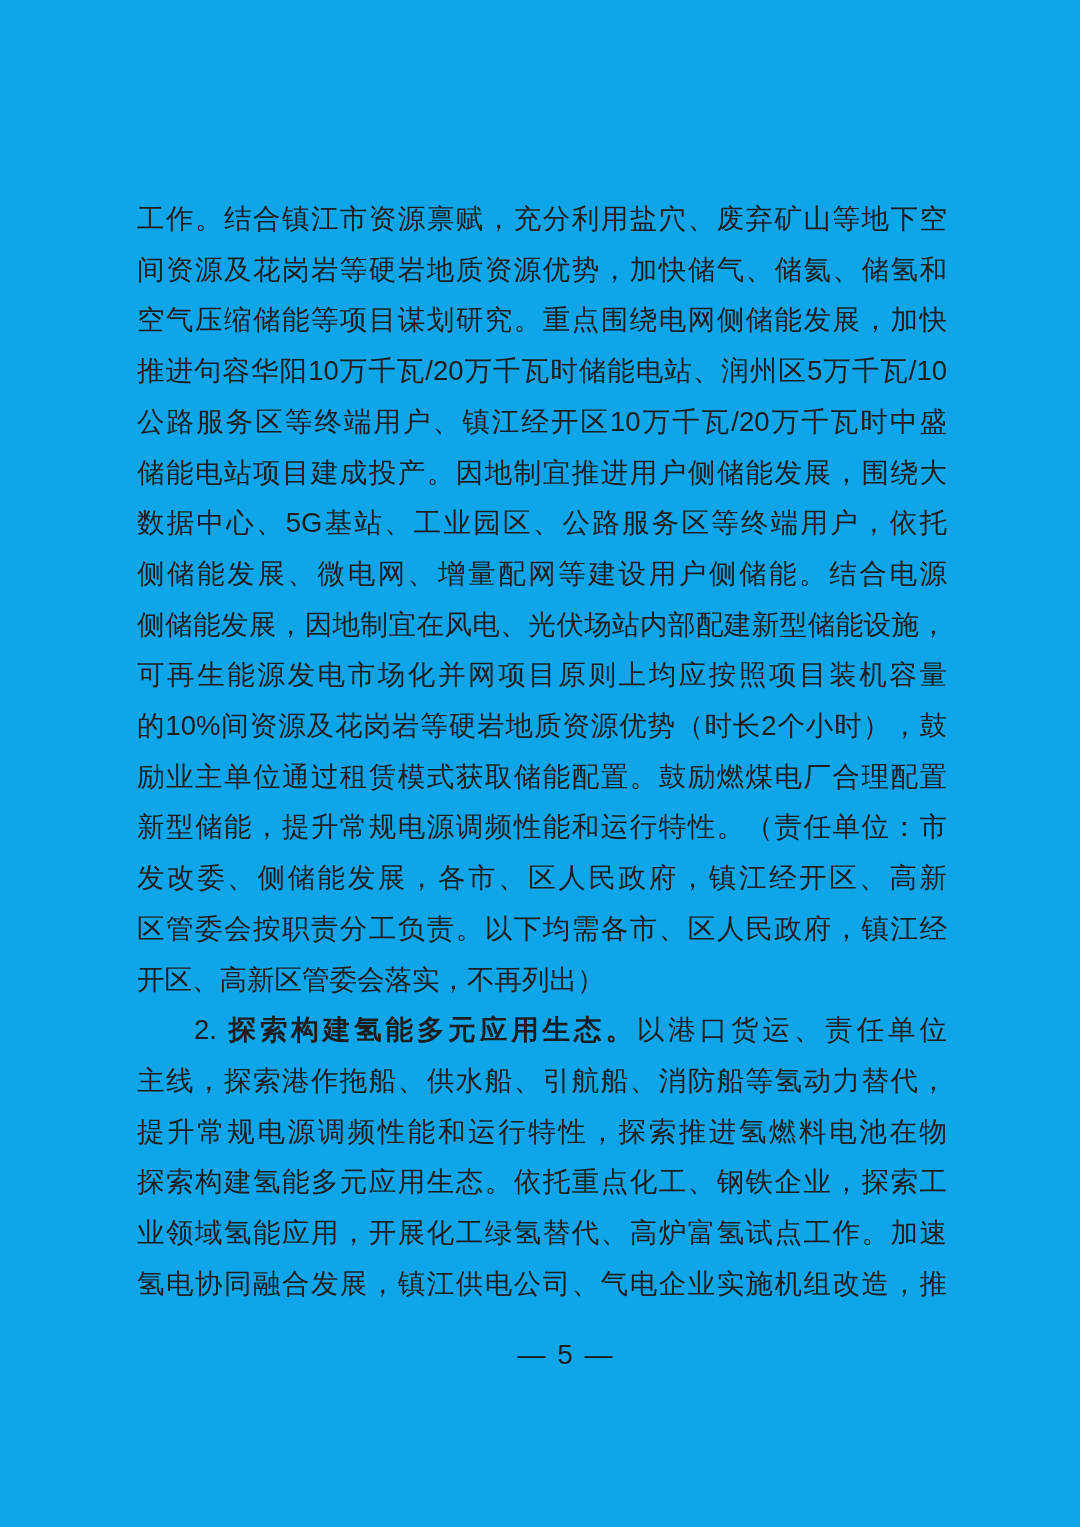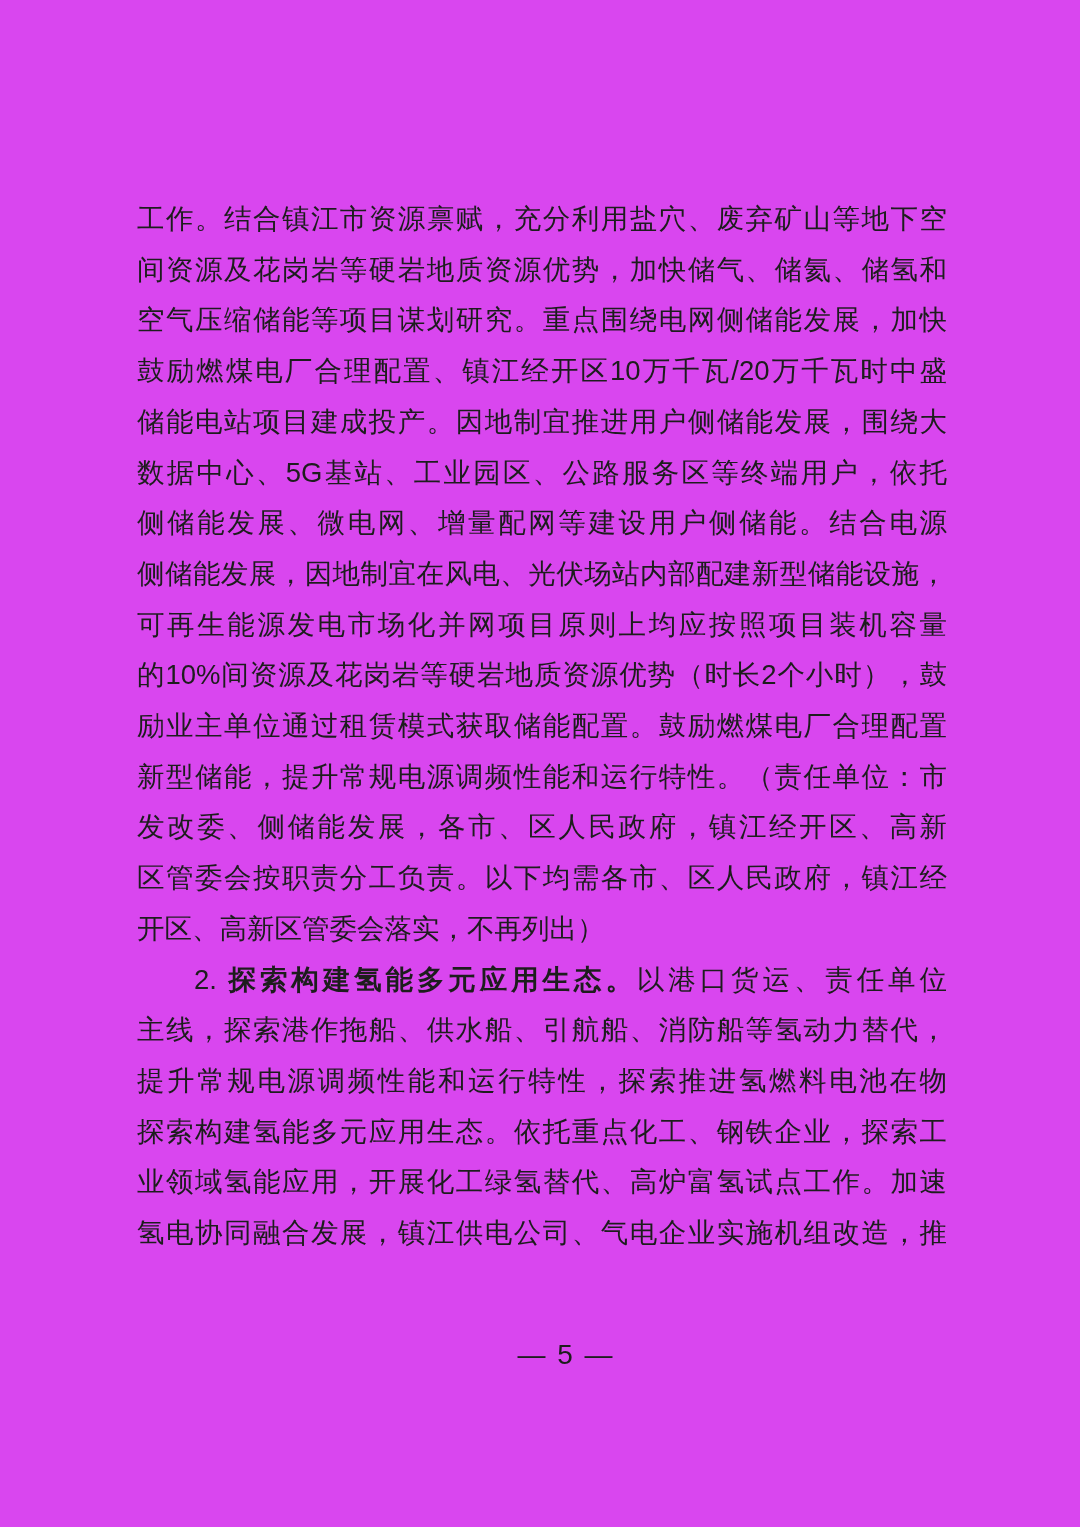--- a/index.html
+++ b/index.html
@@ -4,21 +4,21 @@
 <style>
   html, body {
     margin: 0;
     padding: 0;
     background: #ffffff;
   }
   .page {
     position: relative;
     width: 1080px;
     height: 1527px;
-    background: #d946ef;
+    background: #0ea5e9;
     color: #1d1d1d;
     font-family: "Liberation Sans", sans-serif;
     overflow: hidden;
   }
   .text-block {
     position: absolute;
     left: 137px;
     top: 194px;
     width: 810px;
     font-size: 27.5px;
@@ -58,21 +58,22 @@
 </style>
 </head>
 <body>
 
 <div class="page">
 
   <div class="text-block">
       <div class="line"><span>工作。结合镇江市资源禀赋，充分利用盐穴、废弃矿山等地下空</span></div>
       <div class="line"><span>间资源及花岗岩等硬岩地质资源优势，加快储气、储氦、储氢和</span></div>
       <div class="line"><span>空气压缩储能等项目谋划研究。重点围绕电网侧储能发展，加快</span></div>
-      <div class="line"><span>鼓励燃煤电厂合理配置、镇江经开区10万千瓦/20万千瓦时中盛</span></div>
+      <div class="line"><span>推进句容华阳10万千瓦/20万千瓦时储能电站、润州区5万千瓦/10</span></div>
+      <div class="line"><span>公路服务区等终端用户、镇江经开区10万千瓦/20万千瓦时中盛</span></div>
       <div class="line"><span>储能电站项目建成投产。因地制宜推进用户侧储能发展，围绕大</span></div>
       <div class="line"><span>数据中心、5G基站、工业园区、公路服务区等终端用户，依托</span></div>
       <div class="line"><span>侧储能发展、微电网、增量配网等建设用户侧储能。结合电源</span></div>
       <div class="line"><span>侧储能发展，因地制宜在风电、光伏场站内部配建新型储能设施，</span></div>
       <div class="line"><span>可再生能源发电市场化并网项目原则上均应按照项目装机容量</span></div>
       <div class="line"><span>的10%间资源及花岗岩等硬岩地质资源优势（时长2个小时），鼓</span></div>
       <div class="line"><span>励业主单位通过租赁模式获取储能配置。鼓励燃煤电厂合理配置</span></div>
       <div class="line"><span>新型储能，提升常规电源调频性能和运行特性。（责任单位：市</span></div>
       <div class="line"><span>发改委、侧储能发展，各市、区人民政府，镇江经开区、高新</span></div>
       <div class="line"><span>区管委会按职责分工负责。以下均需各市、区人民政府，镇江经</span></div>

